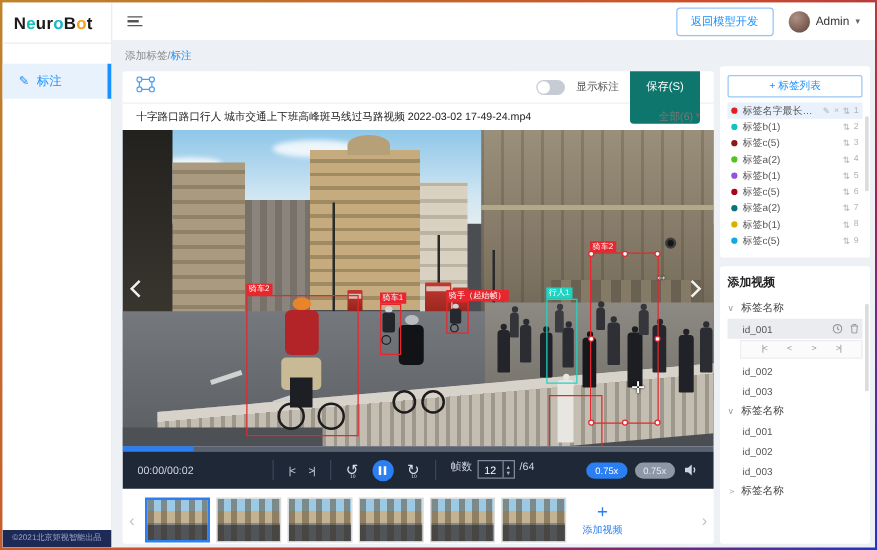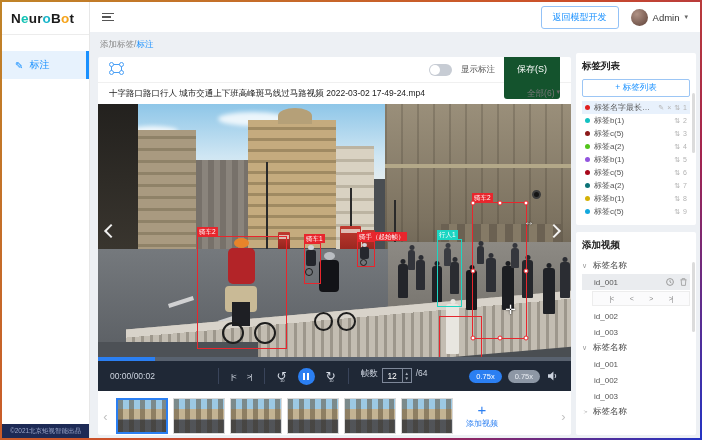--- a/index.html
+++ b/index.html
@@ -30,21 +30,21 @@
   .main-col{flex:1;display:flex;flex-direction:column;min-width:0}
   .breadcrumb{font-size:8.5px;color:#8a8a8a;padding:1px 0 6px 2px}
   .breadcrumb .cur{color:#1890ff}
   .card{background:#fff;border-radius:2px;flex:1;display:flex;flex-direction:column;overflow:hidden}
 
   .tools{height:26px;display:flex;align-items:center;padding:0 11px;border-bottom:1px solid #f0f0f0;flex:none}
   .tools-right{margin-left:auto;display:flex;align-items:center;gap:9px}
   .toggle{width:23px;height:12px;border-radius:6px;background:#c7ccd4;position:relative;cursor:pointer}
   .toggle i{position:absolute;left:1px;top:1px;width:10px;height:10px;background:#fff;border-radius:50%}
   .toggle-label{font-size:8.5px;color:#555}
-  .save-btn{background:#14532d;color:#fff;font-size:9px;padding:23px 13px;border-radius:3px;border:none;cursor:pointer}
+  .save-btn{background:#0f766e;color:#fff;font-size:9px;padding:23px 13px;border-radius:3px;border:none;cursor:pointer}
 
   .title-row{height:21px;display:flex;align-items:center;padding:0 11px;font-size:8.5px;color:#222;flex:none}
   .vtitle{white-space:nowrap;overflow:hidden;text-overflow:ellipsis}
   .filter{margin-left:auto;color:#777;display:flex;gap:2px;cursor:pointer;flex:none;padding-left:8px}
 
   
   .video-wrap{position:relative;height:253px;background:#4a4e52;overflow:hidden;flex:none}
   .scene{position:absolute;inset:0}
   .scene div{position:absolute}
   .sky{left:0;top:0;right:0;height:75px;background:linear-gradient(#8ec6e8,#cfe6f3 70%,#e2ecf0)}
@@ -365,21 +365,20 @@
               <b>+</b>
               <span>添加视频</span>
             </div>
             <span class="fchev" style="margin-left:auto">›</span>
           </div>
         </div>
       </div>
 
       <div class="right-col">
         <div class="panel">
-          <div class="panel-title">标签列表</div>
           <div class="add-label-btn">+ 标签列表</div>
           <div id="labels-list">
                 <div class="label-row sel">
                   <span class="dot" style="background:#e01f1f"></span>
     <span class="label-name">标签名字最长数...</span>
     <span class="ric">
                     <span>✎</span>
                     <span>×</span>
                     <span>⇅</span>
                     <span>1</span>

